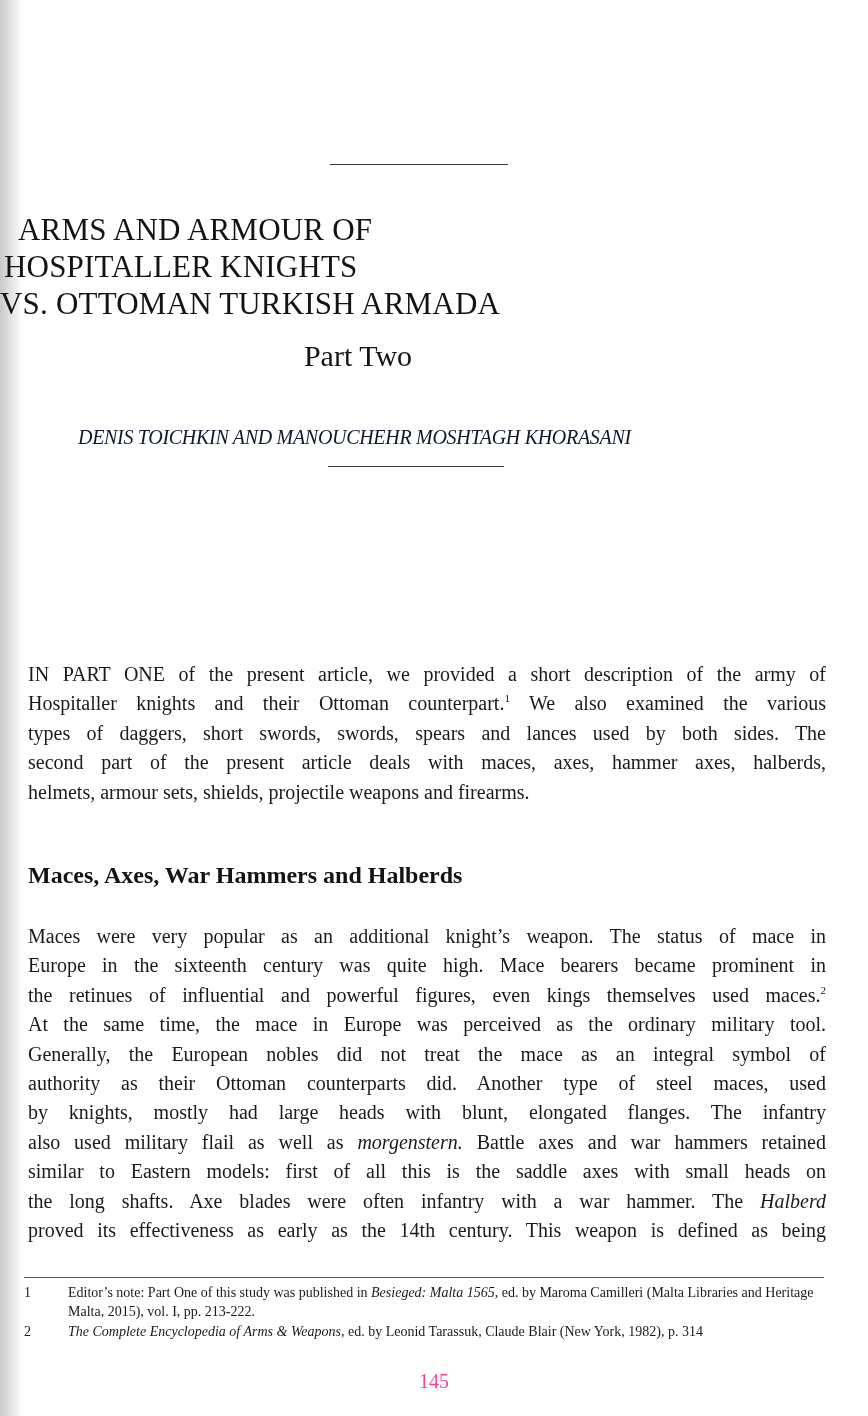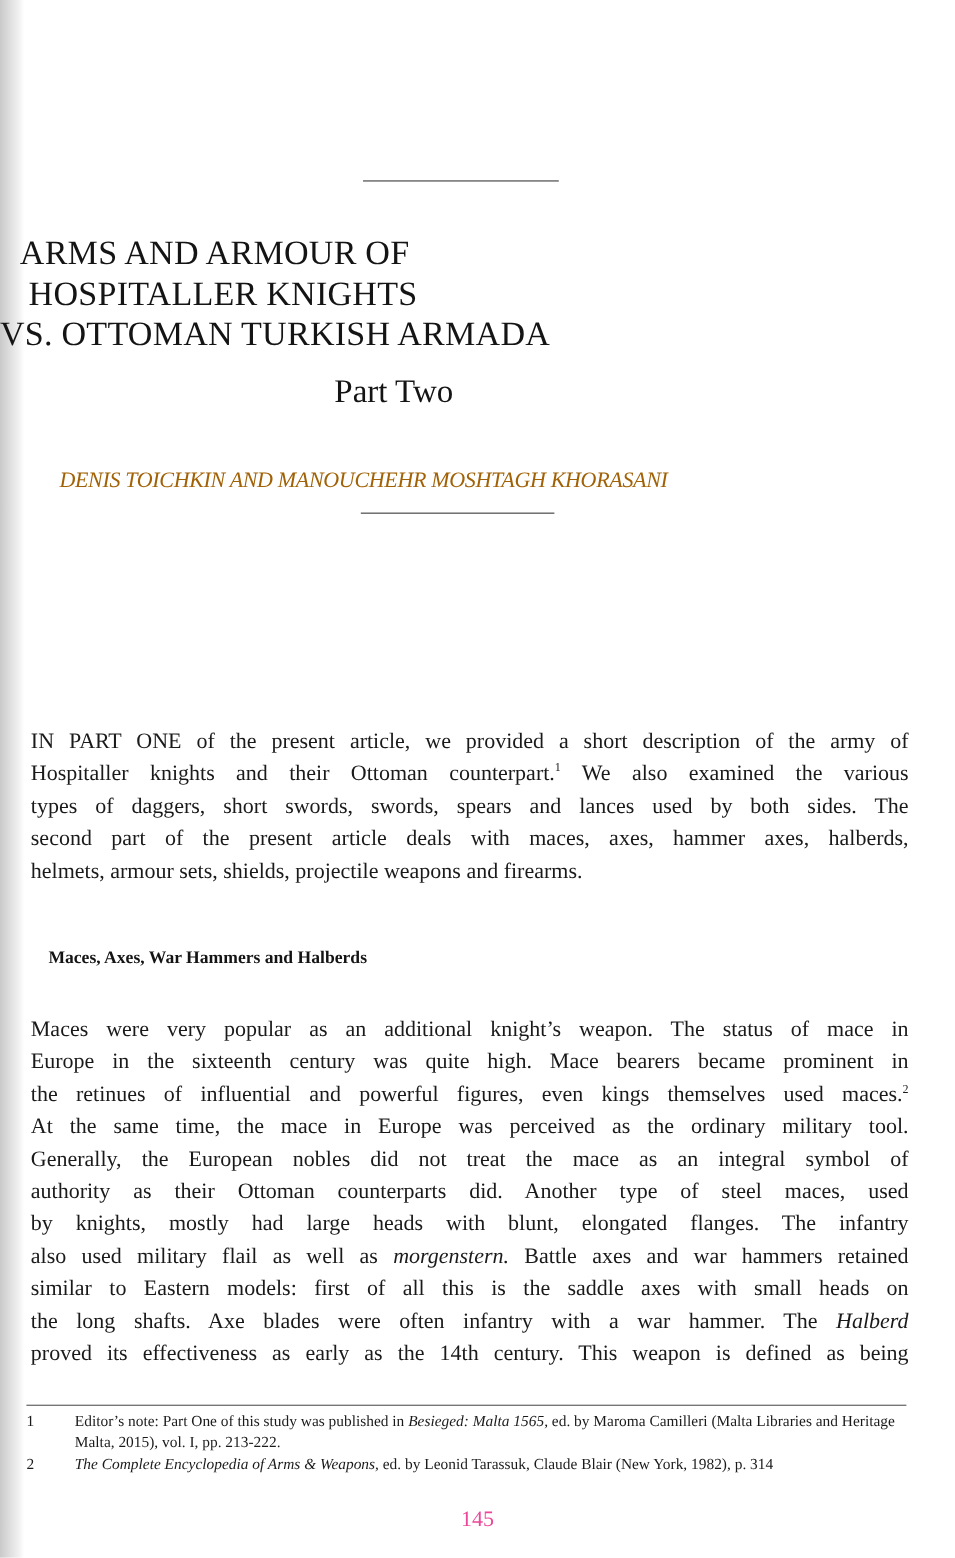--- a/index.html
+++ b/index.html
@@ -35,39 +35,39 @@
       text-align: left;
       margin-top: 23px;
     }
     .title-line {
       font-size: 31px;
       line-height: 37px;
       letter-spacing: 0.2px;
       color: #141414;
     }
     .title-line.l1 { padding-left: 18px; }
-    .title-line.l2 { padding-left: 26px; }
+    .title-line.l2 { padding-left: 4px; }
     .title-line.l3 { padding-left: 0; }
     .subtitle {
       position: absolute;
       left: 0; width: 716px;
       top: 338px;
       text-align: center;
       font-size: 30px;
       line-height: 36px;
       color: #141414;
     }
     .authors {
       position: absolute;
-      left: 54px;
+      left: 78px;
       top: 426px;
       font-size: 20px;
       font-style: italic;
       letter-spacing: -0.3px;
-      color: #a16207;
+      color: #0f172a;
     }
     .para {
       position: absolute;
       left: 28px;
       width: 798px;
       font-size: 20px;
       line-height: 29.4px;
       text-align: justify;
       color: #1a1a1a;
     }
@@ -76,23 +76,23 @@
       text-align: justify;
       text-align-last: justify;
       white-space: nowrap;
     }
     .para .line.last {
       text-align-last: left;
     }
     .intro { top: 660px; }
     .section-heading {
       position: absolute;
-      left: 44px;
+      left: 28px;
       top: 862px;
-      font-size: 16px;
+      font-size: 24px;
       font-weight: bold;
       color: #141414;
       text-align: center;
     }
     .body2 { top: 922px; }
     sup.fnref {
       font-size: 11px;
       vertical-align: super;
       line-height: 0;
     }

